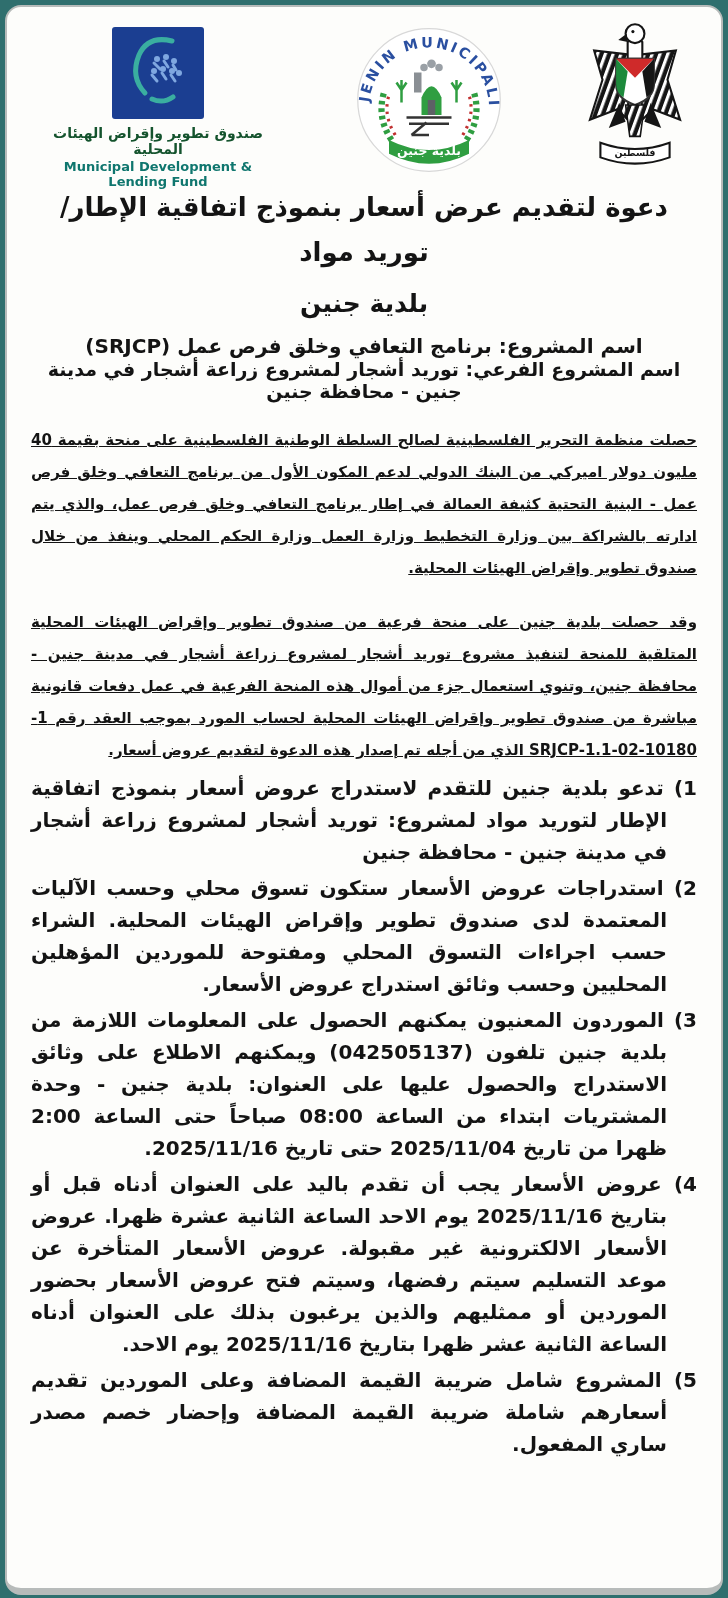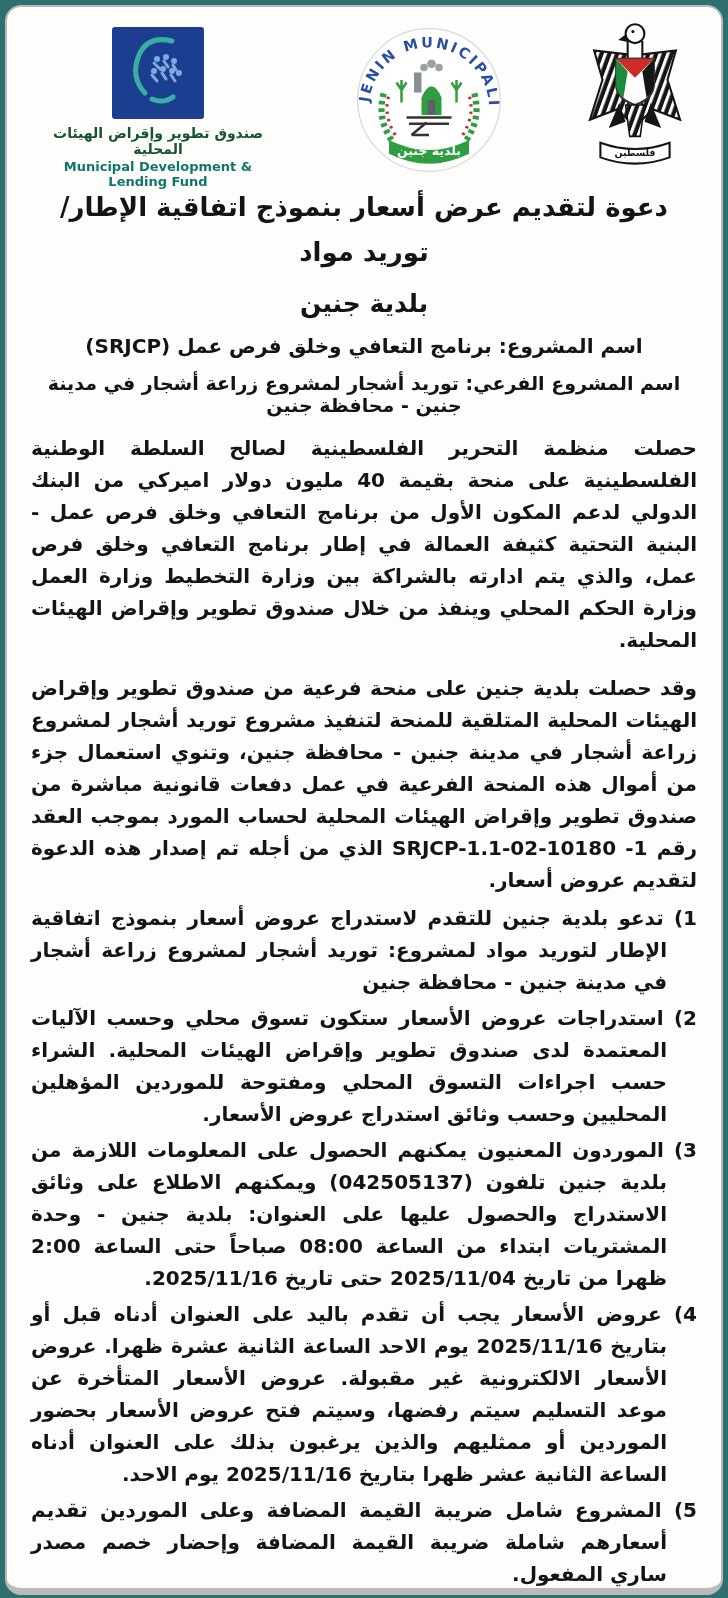--- a/index.html
+++ b/index.html
@@ -38,25 +38,25 @@
   .mdlf-square{display:block;margin:4px auto 6px auto;}
   .mdlf-ar{font-size:14px;font-weight:bold;color:#14532d;direction:rtl;}
   .mdlf-en{font-size:13px;font-weight:bold;color:#0f766e;margin-top:2px;}
   .seal{width:150px;margin-top:2px;}
   .coa{width:120px;margin-top:-4px;}
   
   .title-block{text-align:center;margin-top:10px;}
   .t1{font-size:26px;font-weight:bold;line-height:45px;}
   .t2{font-size:25px;font-weight:bold;margin-top:14px;}
   .t3{font-size:20px;font-weight:bold;margin-top:16px;text-align:center;}
-  .t4{font-size:19px;font-weight:bold;margin-top:14px;}
+  .t4{font-size:19px;font-weight:bold;}
   
   .para{
-    font-size:20px;font-weight:bold;line-height:32px;
-    text-align:justify;margin-top:16px;
+    font-size:15px;font-weight:bold;line-height:32px;
+    text-align:justify;margin-top:22px;text-decoration:underline;
   }
   .items{margin-top:6px;}
   .item{
     font-size:20px;font-weight:bold;line-height:32px;
     text-align:justify;
     padding-right:30px;text-indent:-30px;
     margin-top:4px;
   }
   .item .num{display:inline;}
 </style>

